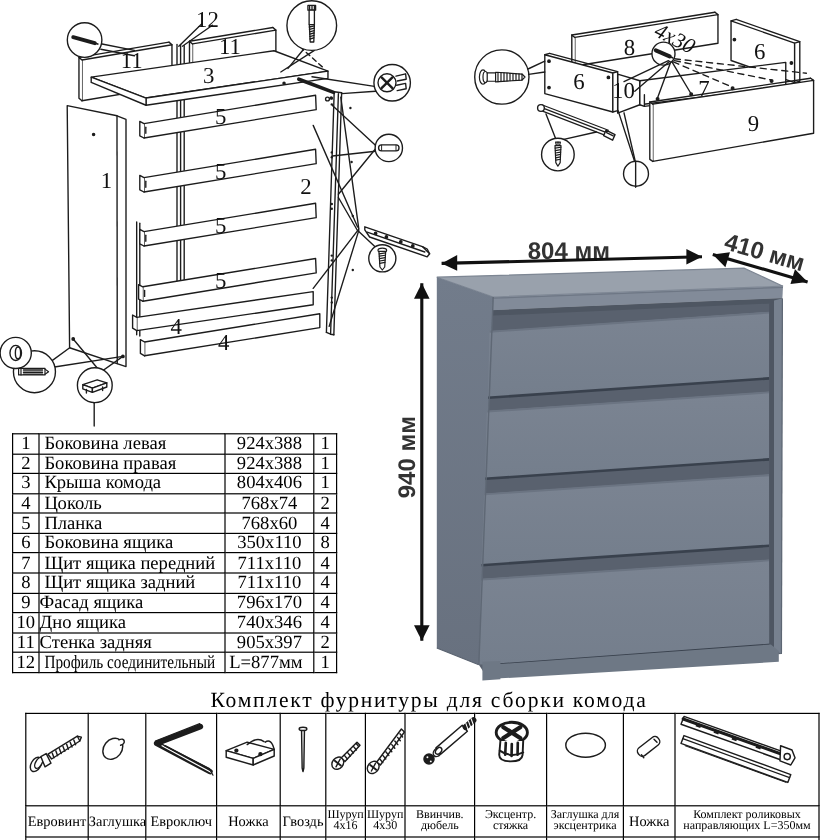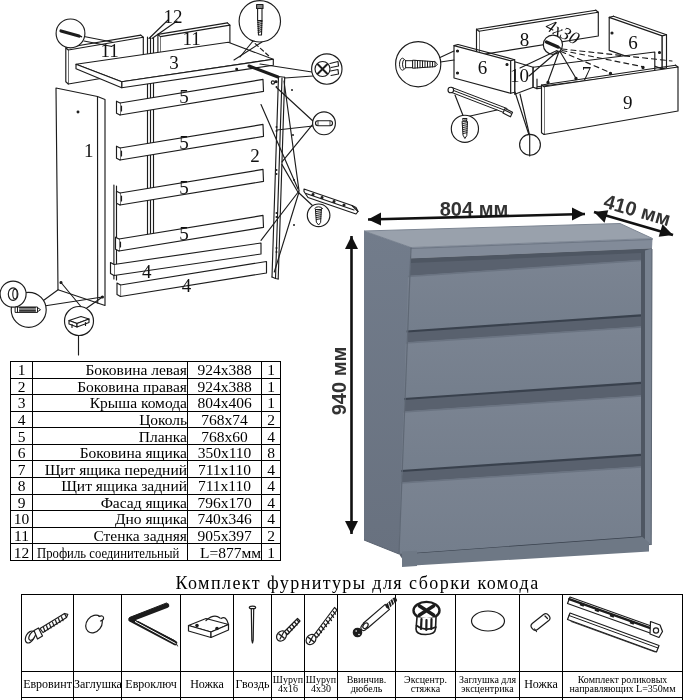--- a/index.html
+++ b/index.html
@@ -3,23 +3,23 @@
 <meta charset="utf-8">
 <style>
 html,body{margin:0;padding:0;background:#fff;}
 #page{position:relative;width:689px;height:700px;background:#fff;overflow:hidden;
   font-family:"Liberation Serif",serif;}
 #art{position:absolute;left:0;top:0;}
 table{border-collapse:collapse;table-layout:fixed;}
 td{border:1.5px solid #000;padding:0;overflow:hidden;white-space:nowrap;}
 #parts{position:absolute;left:10px;top:361px;width:270px;height:200px;}
 #parts td{font-size:15.5px;text-align:center;line-height:13px;height:14px;overflow:visible;}
-#parts td.n{text-align:right;padding-left:4px;}
+#parts td.n{text-align:left;padding-left:4px;}
 #parts td.n.i1{}
-#parts td.n.i2{padding-left:16px;font-family:Liberation Serif, serif;}
+#parts td.n.i2{padding-left:0;font-family:Liberation Serif, serif;}
 #hw{position:absolute;left:21px;top:594px;width:661px;height:128px;}
 #hw td{text-align:center;vertical-align:middle;}
 #hw tr.icons td{height:56px;}
 #hw tr.lbl td{font-size:12px;height:16px;line-height:13px;}
 #hw tr.lbl td.two{font-size:10px;line-height:9.3px;}
 #hw tr.qty td{font-size:13px;height:17px;line-height:16px;}
 #title{position:absolute;left:13px;top:573px;width:689px;text-align:center;
   font-size:18px;letter-spacing:1.45px;color:#000;}
 .sq{transform:scaleX(0.82);transform-origin:left center;display:inline-block;}
 </style>

